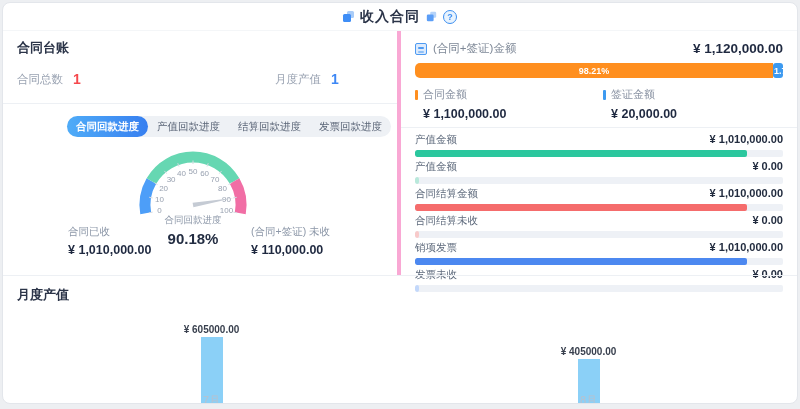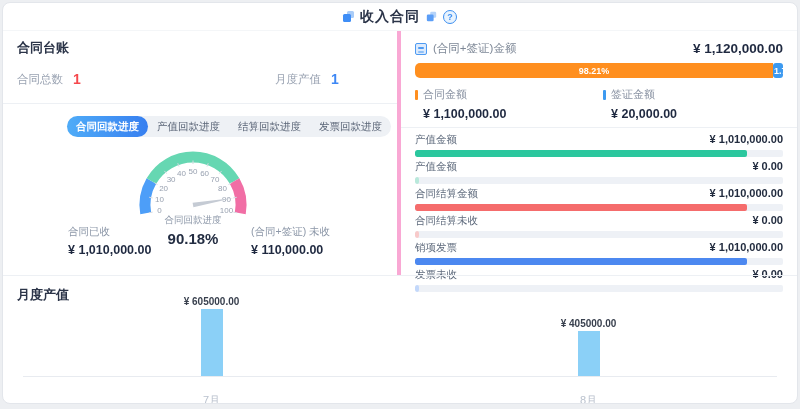--- a/index.html
+++ b/index.html
@@ -71,21 +71,21 @@
   .div-h2 { border:none; border-top:1px solid #edf0f4; margin:8px -14px 0; }
   .prows { margin-top:5px; }
   .prow { margin-top:3px; }
   .prow-head { display:flex; align-items:baseline; height:14px; }
   .prow-lbl { font-size:10.5px; color:#5f6b7d; }
   .prow-val { margin-left:auto; font-size:11px; font-weight:bold; color:#222c3f; }
   .ptrack { margin-top:3px; height:7px; background:#eef1f6; border-radius:2px; overflow:hidden; }
   .pfill { height:100%; border-radius:2px; }
   
   .bottom { border-top:1px solid #edf0f4; height:129px; padding:10px 14px 0; position:relative; }
-  .chart { position:absolute; left:20px; right:20px; top:20px; height:81px; display:flex;
+  .chart { position:absolute; left:20px; right:20px; top:48px; height:81px; display:flex;
            border-bottom:1px solid #e8ebf0; }
   .slot { flex:1; display:flex; flex-direction:column; align-items:center; justify-content:flex-end; }
   .bval { font-size:10px; font-weight:bold; color:#39404e; margin-bottom:2px; }
   .mbar { width:22px; }
   .cats { position:absolute; left:20px; right:20px; top:117px; display:flex; }
   .cat { flex:1; text-align:center; font-size:11px; color:#b9c1cd; }
 </style>
 </head>
 <body>
 

